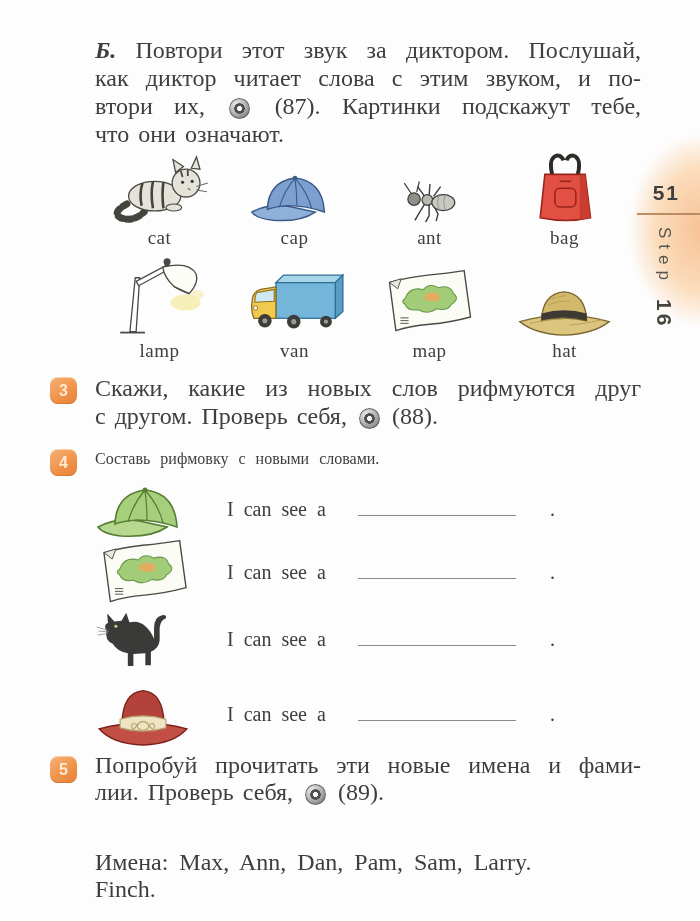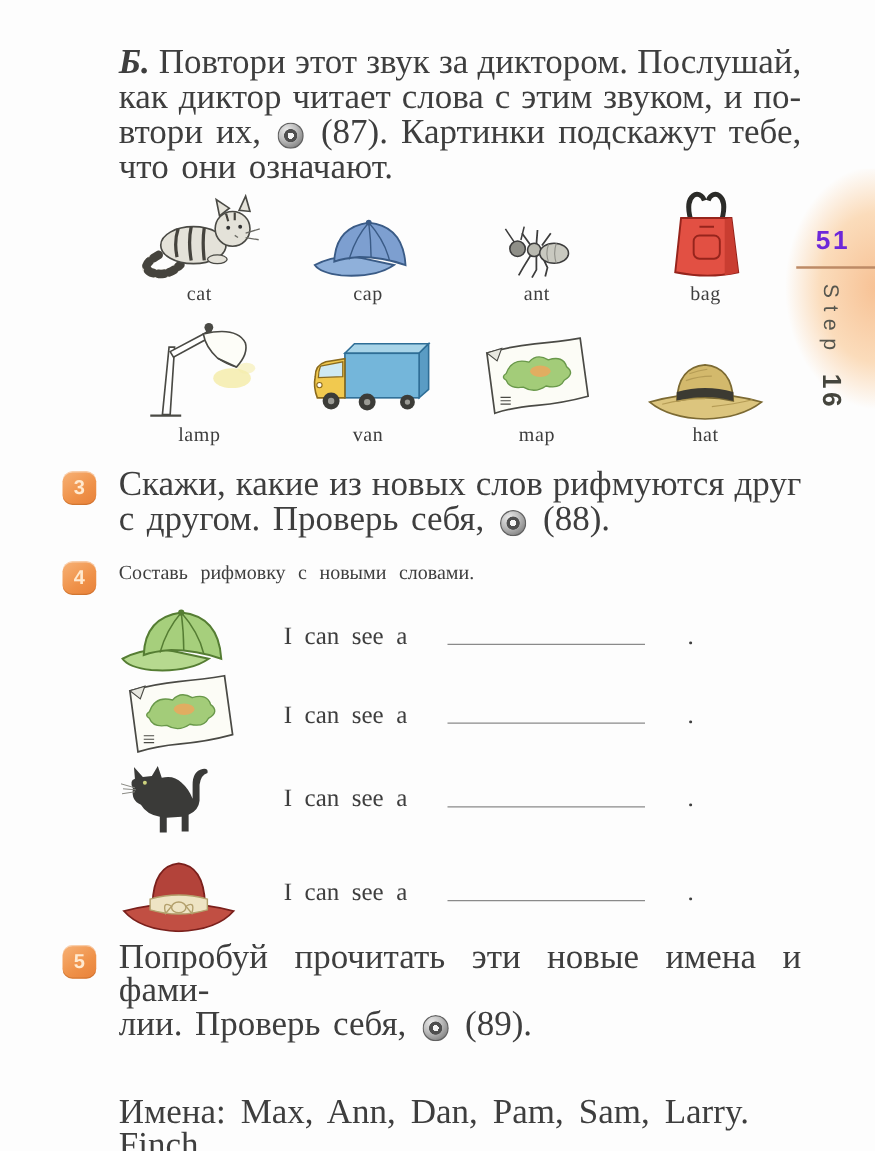--- a/index.html
+++ b/index.html
@@ -1,21 +1,21 @@
 <!DOCTYPE html>
 <html><head>
 <meta charset="utf-8">
 <style>
   html,body{margin:0;padding:0;background:#e9e9e9;}
   .page{position:relative;width:700px;height:921px;background:#fdfdfd;overflow:hidden;
         font-family:"Liberation Serif","DejaVu Serif",serif;color:#3e3e3e;}
   .abs{position:absolute;}
 
   
-  .para{font-size:28px;line-height:28px;}
+  .para{font-size:24px;line-height:28px;}
   .jline{text-align:justify;text-align-last:justify;}
   .lead{font-weight:bold;font-style:italic;}
   .sec-parab{top:36px;left:95px;width:546px;}
   .ex3-text{top:374px;left:95px;width:546px;}
   .ex5-text{top:752px;left:95px;width:546px;line-height:27px;}
   .ws3{word-spacing:3px;}
   .ws5{word-spacing:5px;margin-top:43px;}
   .ws6{word-spacing:6px;}
 
   
@@ -35,40 +35,40 @@
   .ex5-badge{top:756px;left:50px;}
 
   
   .word-row{position:absolute;left:92px;width:540px;display:grid;grid-template-columns:repeat(4,1fr);}
   .word-row1{top:150px;}
   .word-row2{top:253px;}
   .cell{margin:0;display:flex;flex-direction:column;align-items:center;}
   .cell .img{display:flex;align-items:flex-end;justify-content:center;}
   .word-row1 .img{height:74px;}
   .word-row2 .img{height:84px;}
-  .cell figcaption{margin-top:3px;font-size:16px;letter-spacing:.5px;text-align:center;}
+  .cell figcaption{margin-top:3px;font-size:19px;letter-spacing:.5px;text-align:center;}
 
   
   .ex4-title{top:450px;left:95px;width:520px;font-size:16px;}
   .rhyme-rows{top:478px;left:95px;width:460px;}
   .rhyme-row{display:flex;align-items:center;gap:24px;}
   .rhyme-row .rimg{flex:0 0 108px;display:flex;align-items:center;}
   .rr1{height:62px;}
   .rr2{height:60px;margin-top:2px;}
   .rr3{height:70px;margin-top:2px;}
   .rr4{height:72px;margin-top:4px;}
   .sentence{font-size:20px;word-spacing:5px;white-space:nowrap;}
   .blank{display:inline-block;width:165px;height:12px;border-bottom:1.5px solid #8a8a8a;margin-left:8px;}
   .dot{margin-left:10px;font-size:20px;}
 
   
   .tab-glow{top:135px;right:0;width:110px;height:265px;pointer-events:none;
             background:radial-gradient(ellipse 95px 125px at 102% 95px,#f7c194 0%,#fbdcbb 48%,rgba(252,236,220,0) 78%);}
   .page-num{top:181px;right:20px;font:bold 21px "Liberation Sans","DejaVu Sans",sans-serif;
-            color:#6d28d9;letter-spacing:2px;}
+            color:#404040;letter-spacing:2px;}
   .tab-divider{top:213px;right:0;width:63px;height:2px;background:#bd8a66;}
   .tab-vertical{top:227px;right:24px;display:flex;flex-direction:column;align-items:center;gap:13px;}
   .step-word{writing-mode:vertical-rl;font:17px "Liberation Sans","DejaVu Sans",sans-serif;
              color:#56564e;letter-spacing:6px;}
   .step-num{writing-mode:vertical-rl;font:bold 21px "Liberation Sans","DejaVu Sans",sans-serif;
             color:#45453d;letter-spacing:3px;}
 
   
   .ill{display:block;}
   .cap-blue{--main:#7d9fd0;--main2:#8fb0da;--line:#3a5b86;}

